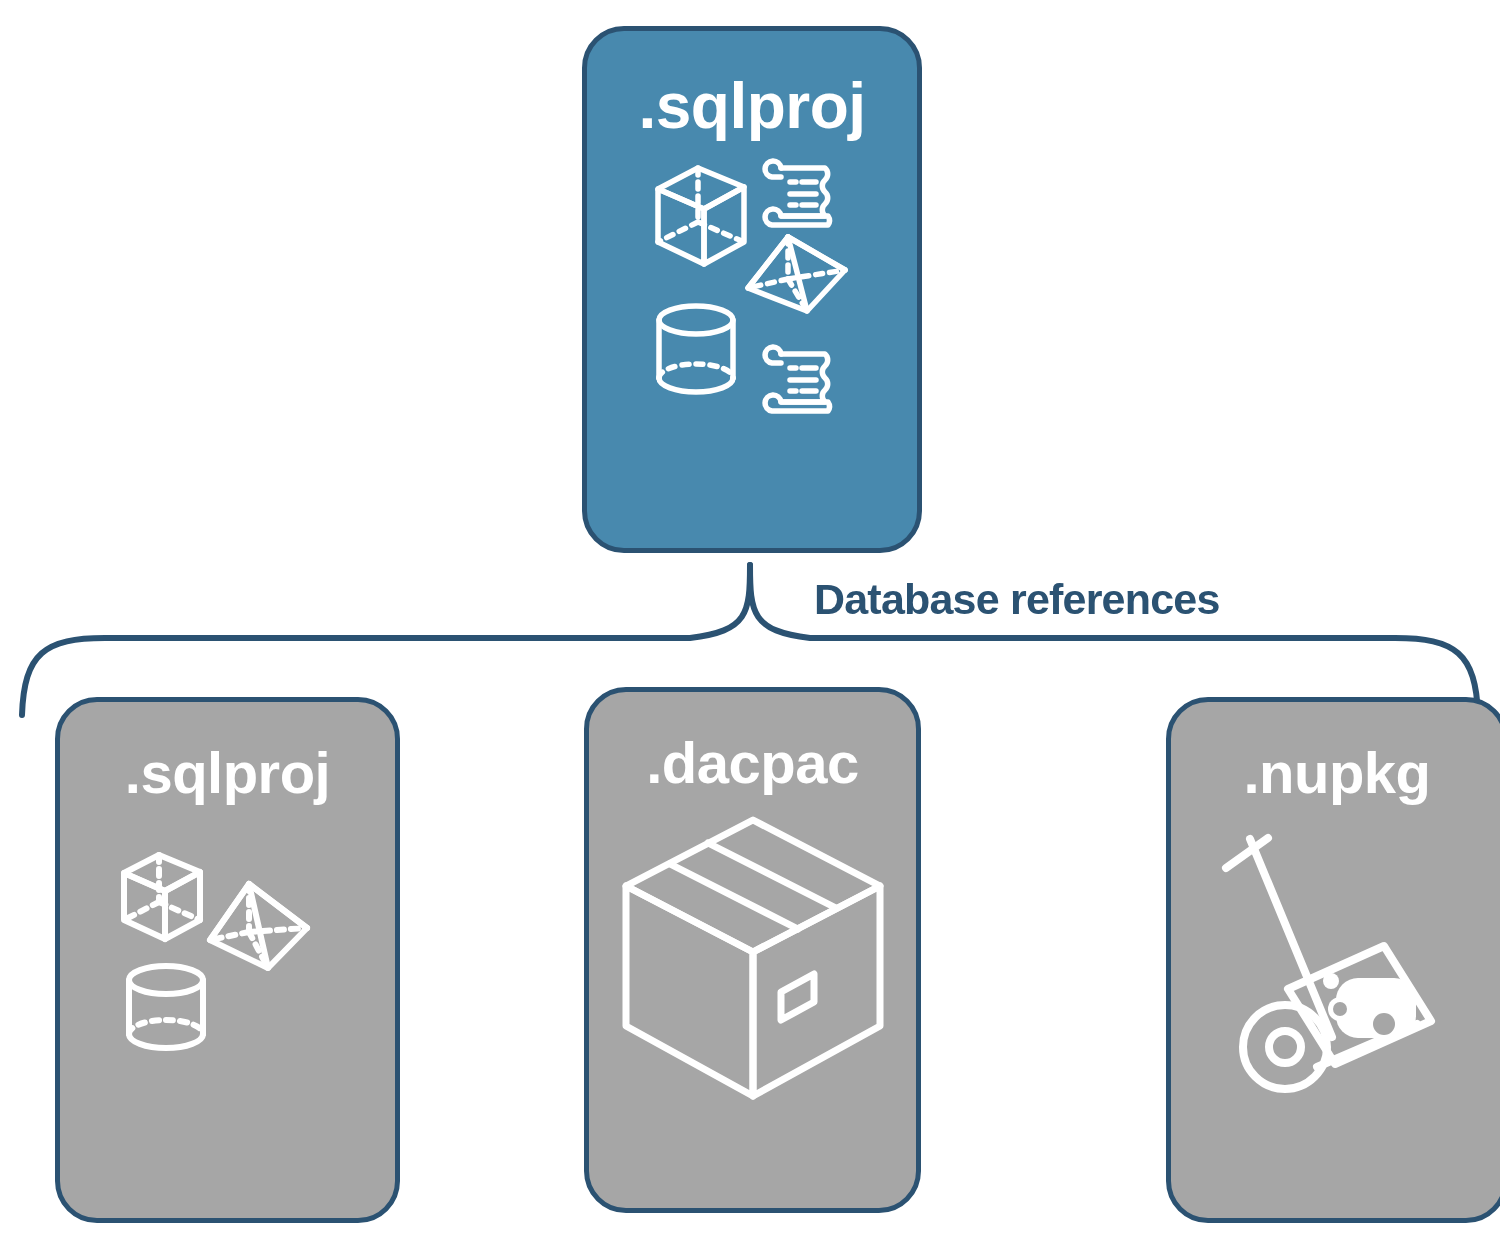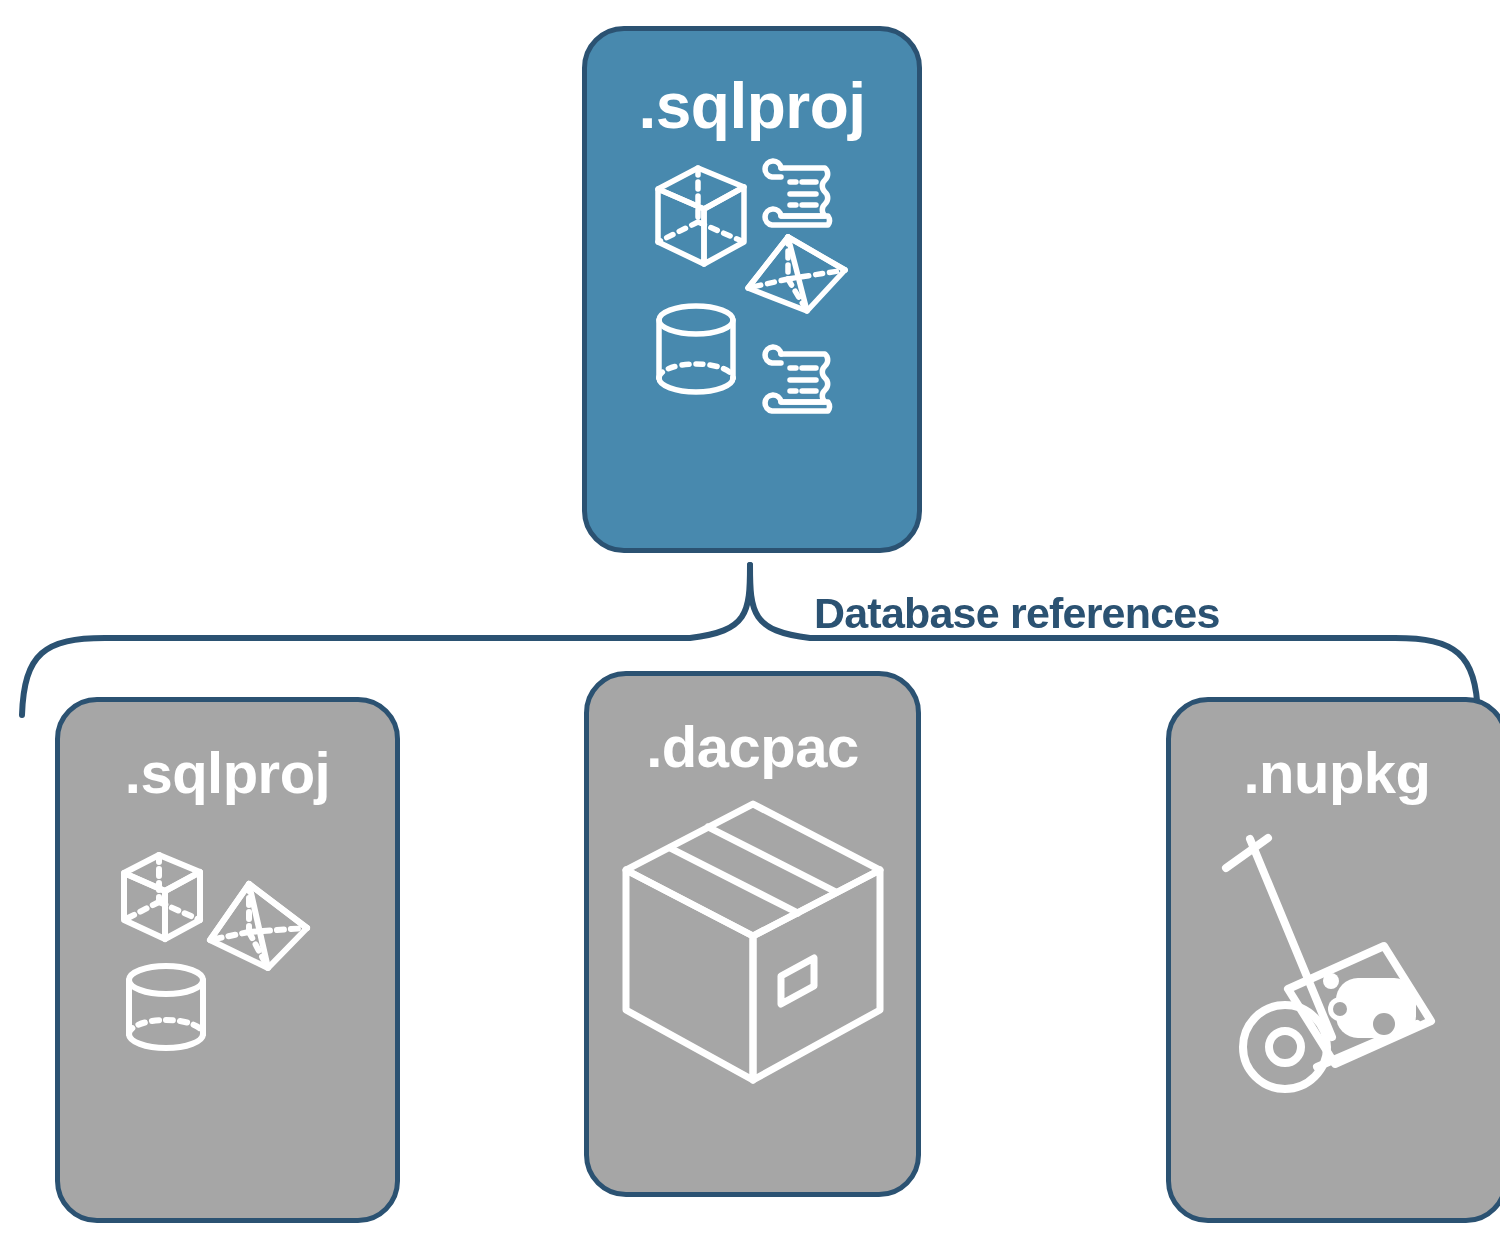--- a/index.html
+++ b/index.html
@@ -60,21 +60,21 @@
   
   #card-sqlproj {
     left: 55px;
     top: 697px;
     width: 345px;
     height: 526px;
     background: #A6A6A6;
   }
   #card-dacpac {
     left: 584px;
-    top: 671px;
+    top: 687px;
     width: 337px;
     height: 526px;
     background: #A6A6A6;
   }
   #card-nupkg {
     left: 1166px;
     top: 697px;
     width: 342px;
     height: 526px;
     background: #A6A6A6;
@@ -91,21 +91,21 @@
   #brace-svg {
     position: absolute;
     left: 0;
     top: 553px;
     width: 1500px;
     height: 170px;
   }
   #ref-label {
     position: absolute;
     left: 814px;
-    top: 592px;
+    top: 578px;
     font-size: 43px;
     font-weight: bold;
     color: #2B5272;
     letter-spacing: -0.8px;
     line-height: 1;
     white-space: nowrap;
     user-select: none;
   }
   svg { display: block; overflow: visible; }
 </style>

